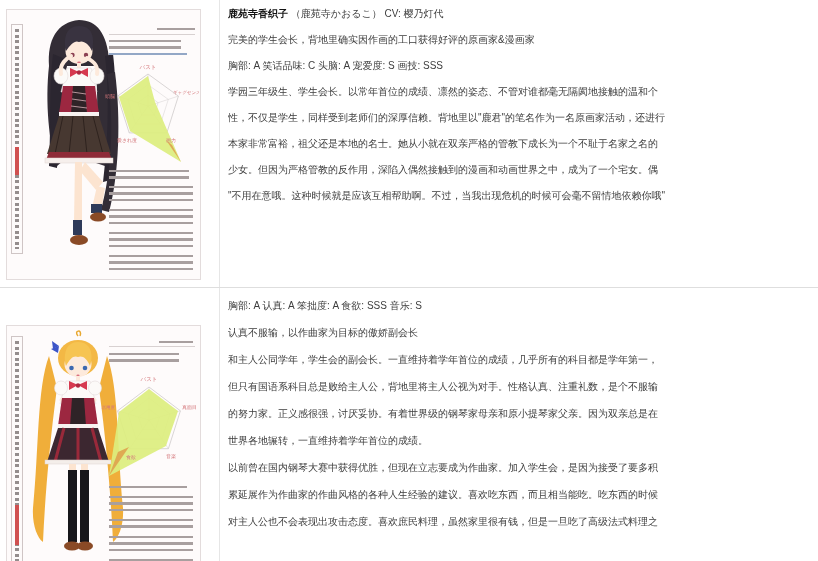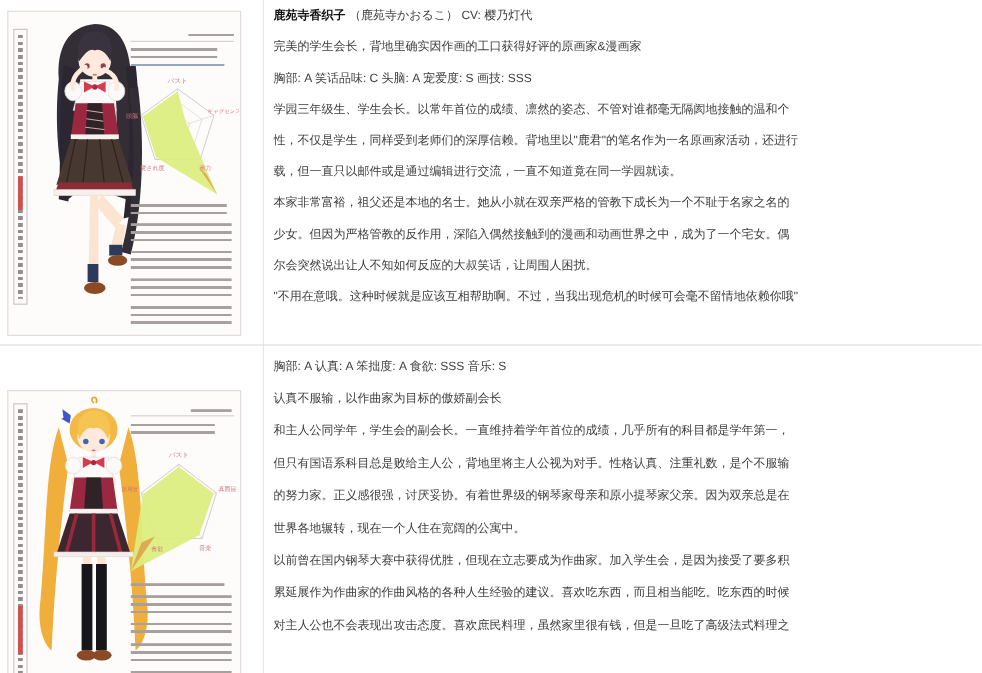--- a/index.html
+++ b/index.html
@@ -173,30 +173,28 @@
   <div class="micro" style="left:102px;top:210px;width:84px;height:17px;"></div>
   <div class="micro" style="left:102px;top:233px;width:84px;height:17px;"></div>
 </div>
 
 <div class="textcol" id="text1">
   <div class="tl"><span class="cname">鹿苑寺香织子</span><span> （鹿苑寺かおるこ） CV: 樱乃灯代</span></div>
   <div class="tl">完美的学生会长，背地里确实因作画的工口获得好评的原画家&amp;漫画家</div>
   <div class="tl">胸部: A 笑话品味: C 头脑: A 宠爱度: S 画技: SSS</div>
   <div class="tl">学园三年级生、学生会长。以常年首位的成绩、凛然的姿态、不管对谁都毫无隔阂地接触的温和个</div>
   <div class="tl">性，不仅是学生，同样受到老师们的深厚信赖。背地里以"鹿君"的笔名作为一名原画家活动，还进行</div>
-  <div class="tl">载，但一直只以邮件或是通过编辑进行交流，一直不知道竟在同一学园就读。</div>
   <div class="tl">本家非常富裕，祖父还是本地的名士。她从小就在双亲严格的管教下成长为一个不耻于名家之名的</div>
   <div class="tl">少女。但因为严格管教的反作用，深陷入偶然接触到的漫画和动画世界之中，成为了一个宅女。偶</div>
-  <div class="tl">尔会突然说出让人不知如何反应的大叔笑话，让周围人困扰。</div>
   <div class="tl">"不用在意哦。这种时候就是应该互相帮助啊。不过，当我出现危机的时候可会毫不留情地依赖你哦"</div>
 </div>
 
 <div class="textcol" id="text2">
   <div class="tl">胸部: A 认真: A 笨拙度: A 食欲: SSS 音乐: S</div>
   <div class="tl">认真不服输，以作曲家为目标的傲娇副会长</div>
   <div class="tl">和主人公同学年，学生会的副会长。一直维持着学年首位的成绩，几乎所有的科目都是学年第一，</div>
   <div class="tl">但只有国语系科目总是败给主人公，背地里将主人公视为对手。性格认真、注重礼数，是个不服输</div>
   <div class="tl">的努力家。正义感很强，讨厌妥协。有着世界级的钢琴家母亲和原小提琴家父亲。因为双亲总是在</div>
-  <div class="tl">世界各地辗转，现在一个人住在宽阔的公寓中。</div>
+  <div class="tl">世界各地辗转，一直维持着学年首位的成绩。</div>
   <div class="tl">以前曾在国内钢琴大赛中获得优胜，但现在立志要成为作曲家。加入学生会，是因为接受了要多积</div>
   <div class="tl">累延展作为作曲家的作曲风格的各种人生经验的建议。喜欢吃东西，而且相当能吃。吃东西的时候</div>
   <div class="tl">对主人公也不会表现出攻击态度。喜欢庶民料理，虽然家里很有钱，但是一旦吃了高级法式料理之</div>
 </div>
 
 </body></html>

